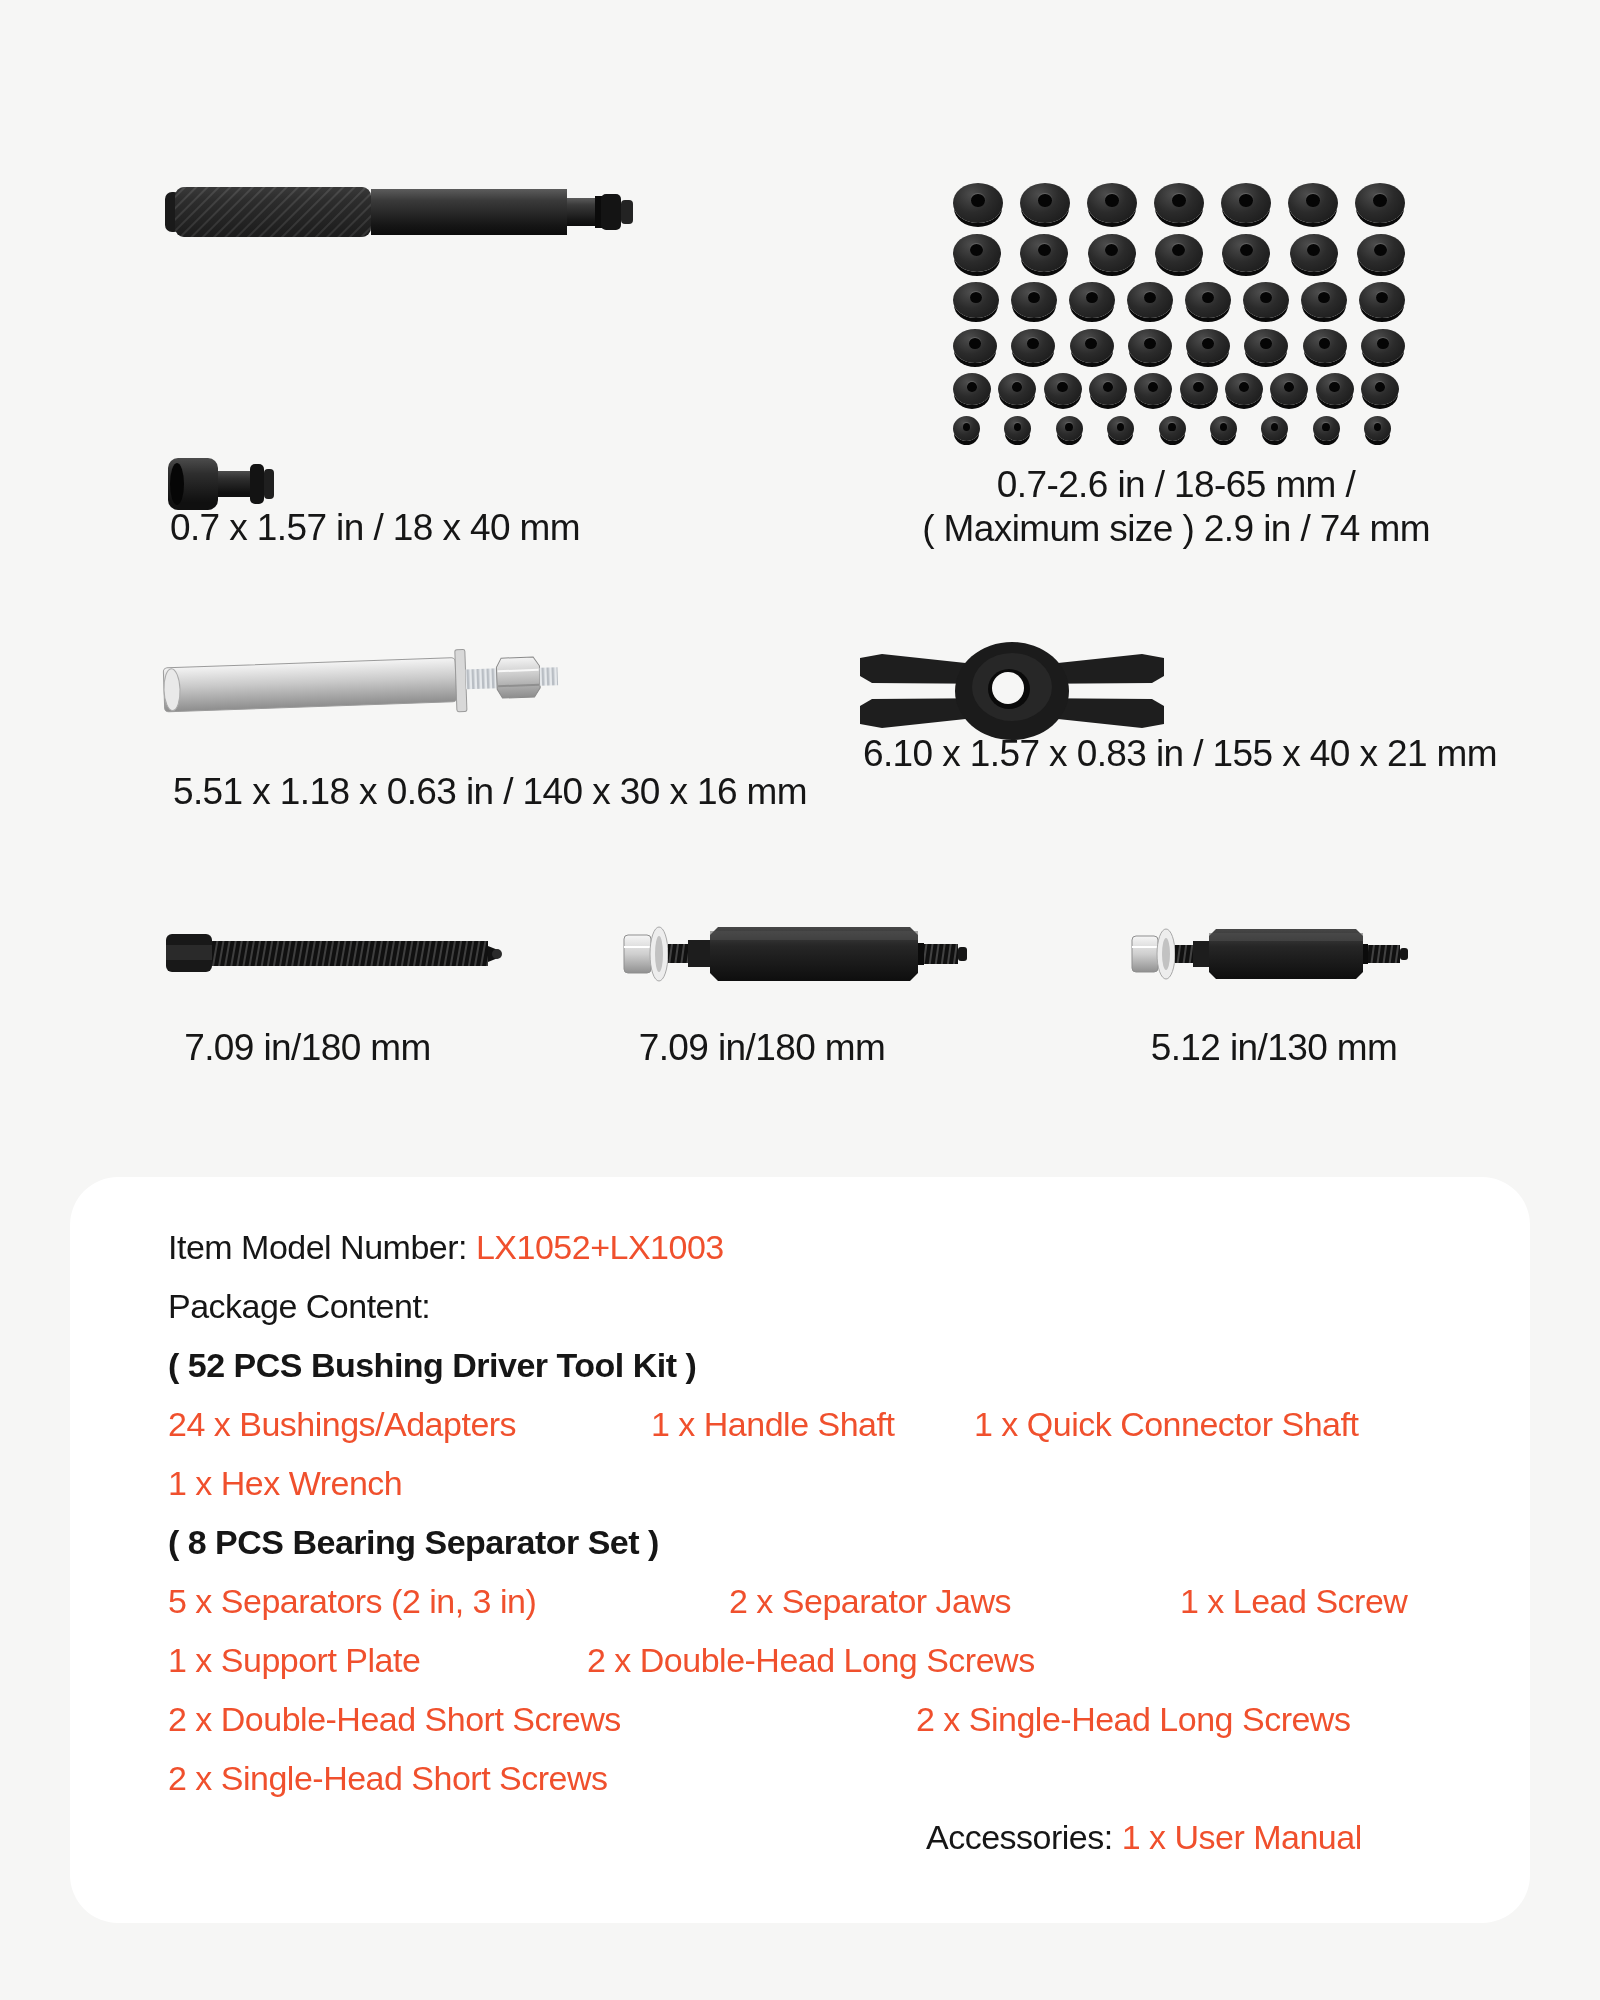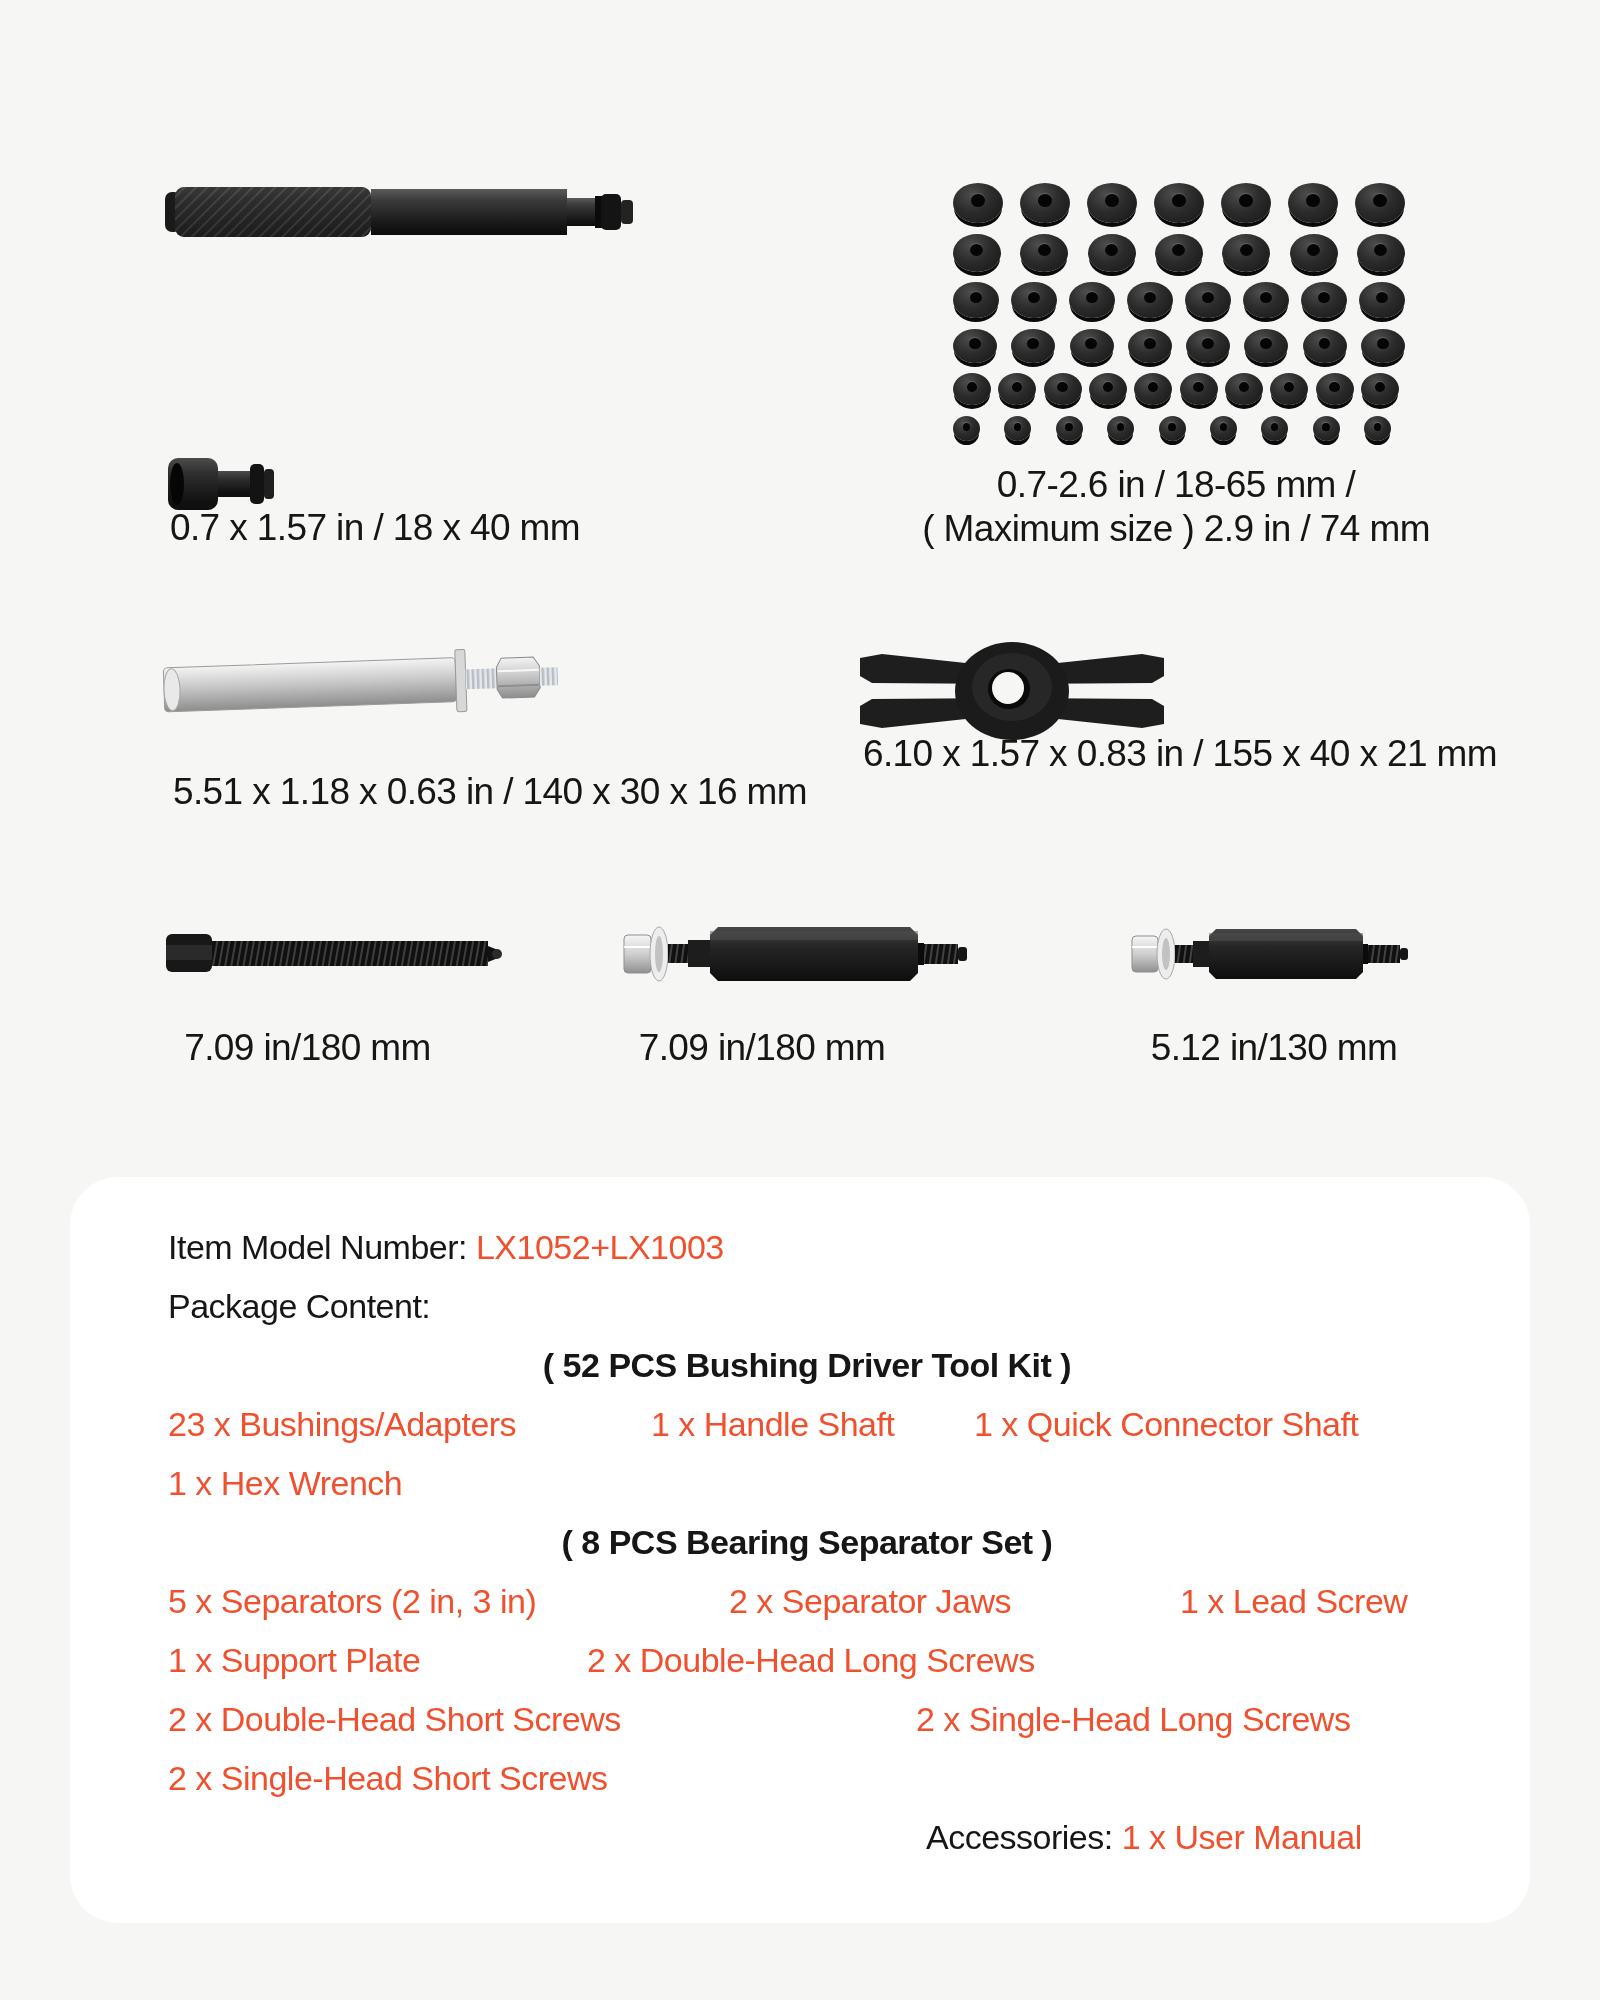--- a/index.html
+++ b/index.html
@@ -20,21 +20,21 @@
   .disc{position:relative;border-radius:50%;
     background:radial-gradient(ellipse at 38% 28%, #4d4d4d 0%, #2b2b2b 45%, #151515 100%);
     box-shadow:0 5px 0 -1px #0a0a0a;}
   .disc::after{content:"";position:absolute;left:36%;top:28%;width:27%;height:31%;
     border-radius:50%;background:#050505;box-shadow:0 -1px 1px rgba(255,255,255,.18);}
   
   #card{background:var(--card,#ffffff);border-radius:48px;}
   .card-line{position:relative;height:59px;line-height:59px;font-size:34px;letter-spacing:-0.5px;white-space:nowrap;}
   .seg{position:absolute;top:0;}
   .black-md{font-weight:500;color:var(--ink,#161616);}
-  .black-bold{font-weight:700;color:var(--ink,#161616);text-align:center;}
+  .black-bold{font-weight:700;color:var(--ink,#161616);}
   .orange{font-weight:400;color:var(--accent,#f0502d);}
 </style>
 </head>
 <body>
 
 <div id="stage" style="--bg: #f6f6f5; --ink: #161616; --accent: #f0502d; --card: #ffffff;">
 
   <svg class="abs" style="left:165px;top:183px" width="470" height="58" viewBox="0 0 470 58">
     <defs>
       <linearGradient id="hG" x1="0" y1="0" x2="0" y2="1">
@@ -245,21 +245,21 @@
   <div id="card" class="abs" style="left:70px;top:1177px;width:1460px;height:746px">
     <div class="abs" style="left:98px;top:41px;width:1278px">
 
       <div class="card-line"><span class="black-md">Item Model Number: </span><span class="orange">LX1052+LX1003</span></div>
 
       <div class="card-line black-md">Package Content:</div>
 
       <div class="card-line black-bold">( 52 PCS Bushing Driver Tool Kit )</div>
 
       <div class="card-line">
-        <span class="seg orange" style="left:0">23 x Bushings/Adapters</span>
+        <span class="seg orange" style="left:0">24 x Bushings/Adapters</span>
         <span class="seg orange" style="left:483px">1 x Handle Shaft</span>
         <span class="seg orange" style="left:806px">1 x Quick Connector Shaft</span>
       </div>
 
       <div class="card-line orange">1 x Hex Wrench</div>
 
       <div class="card-line black-bold">( 8 PCS Bearing Separator Set )</div>
 
       <div class="card-line">
         <span class="seg orange" style="left:0">5 x Separators (2 in, 3 in)</span>

